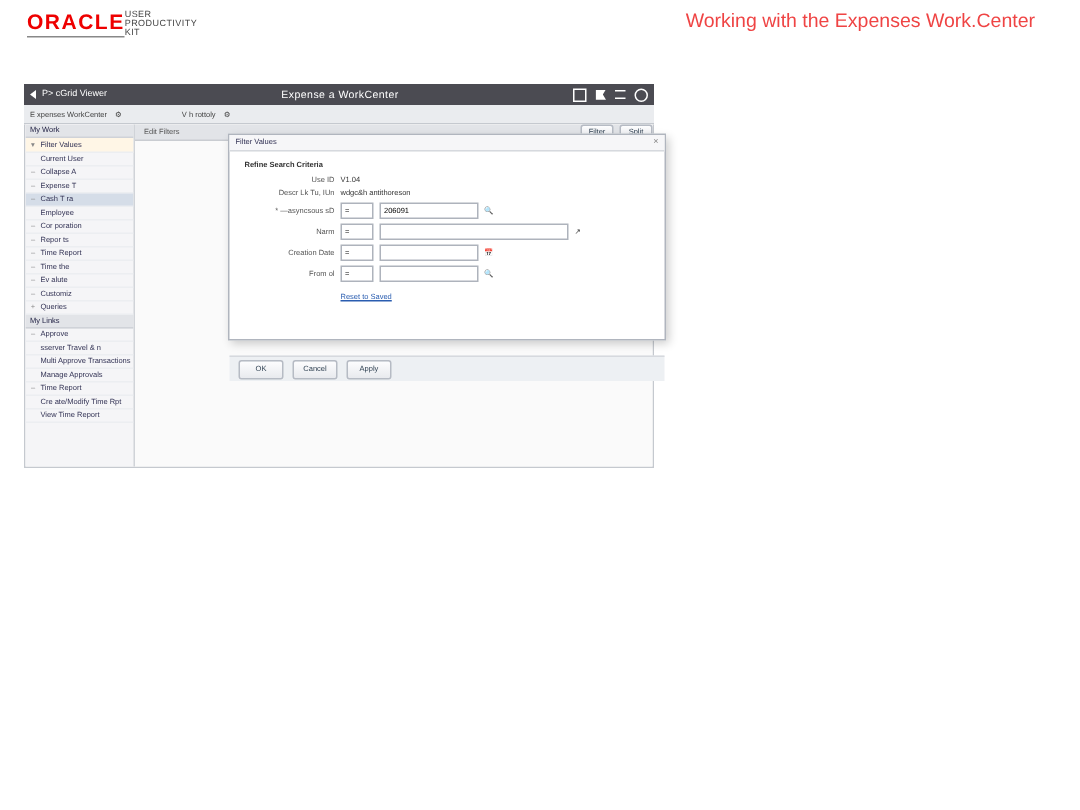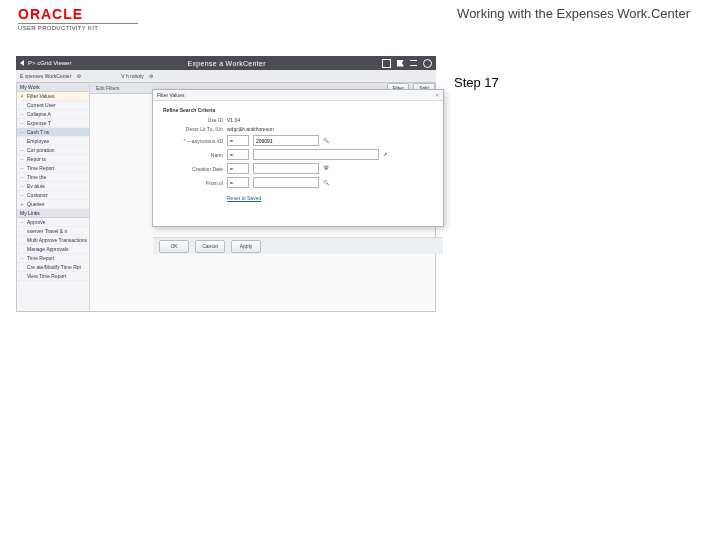--- a/index.html
+++ b/index.html
@@ -1,21 +1,21 @@
 <!DOCTYPE html>
 <html><head>
 <meta charset="utf-8">
 <style>
 html,body{margin:0;padding:0;font-family:Arial,Helvetica,sans-serif;background:#fff;color:#000;width:720px;height:540px;overflow:hidden}
 .page{display:flex;flex-direction:column;width:720px;height:540px}
 .topbar{display:flex;align-items:flex-start;height:50px;padding:6px 0 0 18px}
-.brand{display:flex;flex-direction:column;width:120px}
+.brand{display:flex;flex-direction:row;width:120px}
 .oracle{color:#e00;font-weight:700;font-size:14px;letter-spacing:1px;border-bottom:1px solid #888;padding-bottom:1px}
 .upk{font-size:6px;color:#444;letter-spacing:.3px;margin-top:1px}
-.pagetitle{margin-left:auto;padding-right:30px;font-size:13px;color:#404040}
+.pagetitle{margin-left:auto;padding-right:30px;font-size:13px;color:#ef4444}
 .body{display:flex;flex:1;padding:0 4px 10px 4px;gap:10px}
 .shot{width:420px;margin-left:12px}
 .bar1{background:#4b4b52;color:#fff;height:14px;display:flex;align-items:center;font-size:6px;padding:0 4px;gap:4px}
 .bar1 .tri{width:0;height:0;border-top:3px solid transparent;border-bottom:3px solid transparent;border-right:4px solid #fff}
 .bar1 .center{flex:1;text-align:center;font-size:7px;letter-spacing:.3px}
 .bar1 .icons{display:flex;gap:6px;align-items:center}
 .bar1 .icons span{display:inline-block;width:7px;height:7px}
 .hdr{background:#eaecef;border-bottom:1px solid #c5c9cf;display:flex;align-items:center;height:12px;font-size:5px;padding:0 4px;gap:40px;color:#444}
 .hdr .gear{margin-left:4px}
 .content{display:flex;height:228px;border:1px solid #c5c9cf;border-top:none;position:relative;background:#fff}
@@ -210,16 +210,15 @@
               <span class="btn">OK</span>
               <span class="btn">Cancel</span>
               <span class="btn">Apply</span>
             </div>
           </div>
         </div>
       </div>
     </div>
 
     <div class="right">
-      <div class="step">Step 17</div>
     </div>
   </div>
 </div>
 
 </body></html>

